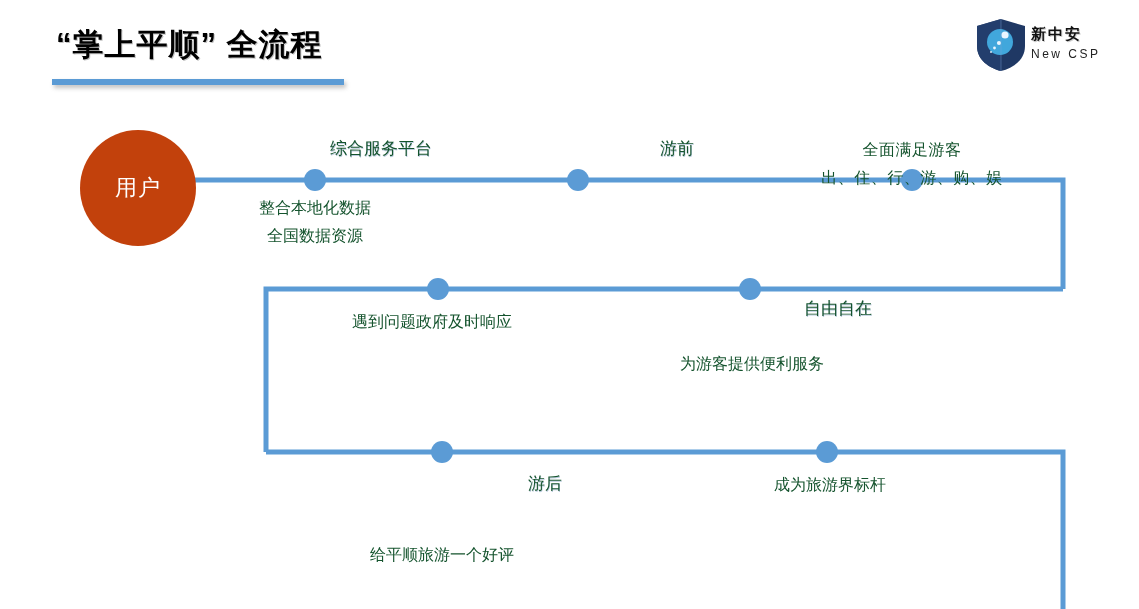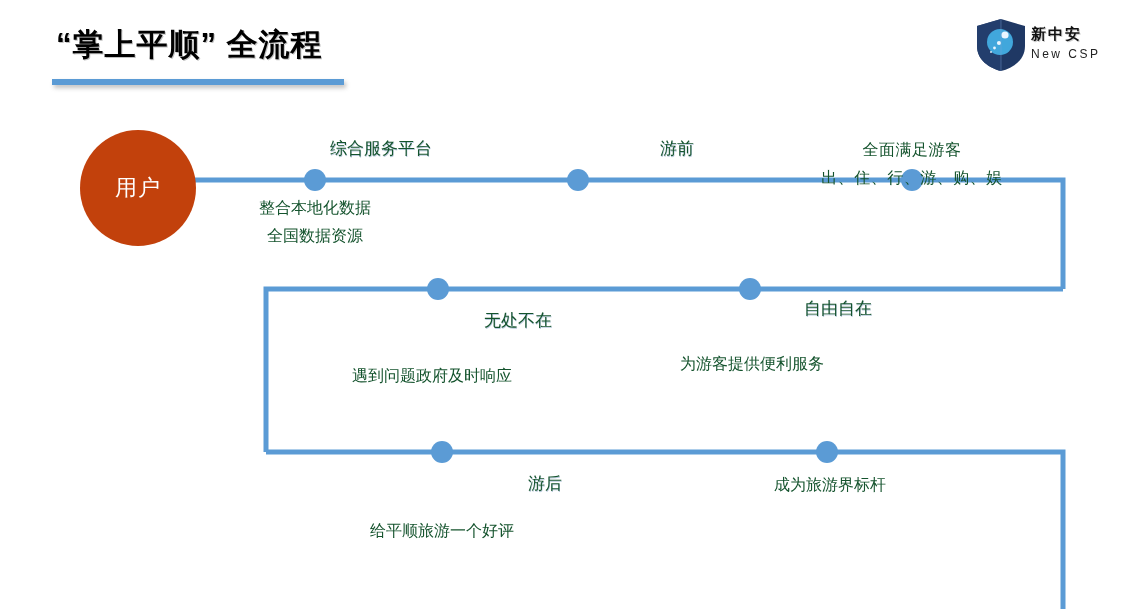--- a/index.html
+++ b/index.html
@@ -126,21 +126,21 @@
   #stage-during .stage-desc { letter-spacing: 0.5px; }
 
   
   #stage-everywhere { left: 312px; top: 308px; width: 240px; }
   #stage-everywhere .stage-title { margin-bottom: 28px; }
   #stage-free       { left: 632px; top: 296px; width: 240px; }
   #stage-free .stage-title { margin-bottom: 28px; }
 
   
   #stage-post  { left: 322px; top: 471px; width: 240px; }
-  #stage-post .stage-title { margin-bottom: 20px; }
+  #stage-post .stage-title { margin-bottom: 44px; }
   #stage-model { left: 710px; top: 471px; width: 240px; }
   #stage-model .stage-title { margin-bottom: 28px; }
 </style>
 </head>
 <body>
 
 <div id="slide-title">“掌上平顺” 全流程</div>
 <div id="title-underline"></div>
 
 <div id="logo">
@@ -196,21 +196,20 @@
 </div>
 
 <div class="stage" id="stage-during">
   <div class="stage-desc">
     <span>全面满足游客</span>
     <span class="line2">出、住、行、游、购、娱</span>
   </div>
 </div>
 
 <div class="stage" id="stage-everywhere">
-  <div class="stage-title">无处不在</div>
   <div class="stage-desc">
     <span>遇到问题政府及时响应</span>
   </div>
 </div>
 
 <div class="stage" id="stage-free">
   <div class="stage-title">自由自在</div>
   <div class="stage-desc">
     <span>为游客提供便利服务</span>
   </div>

